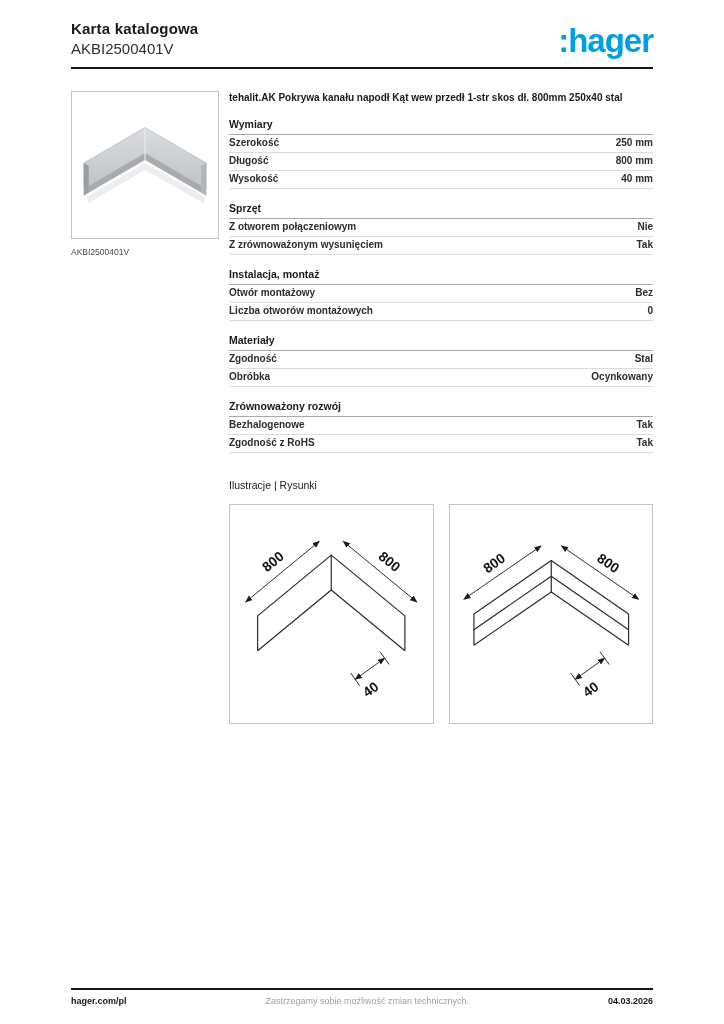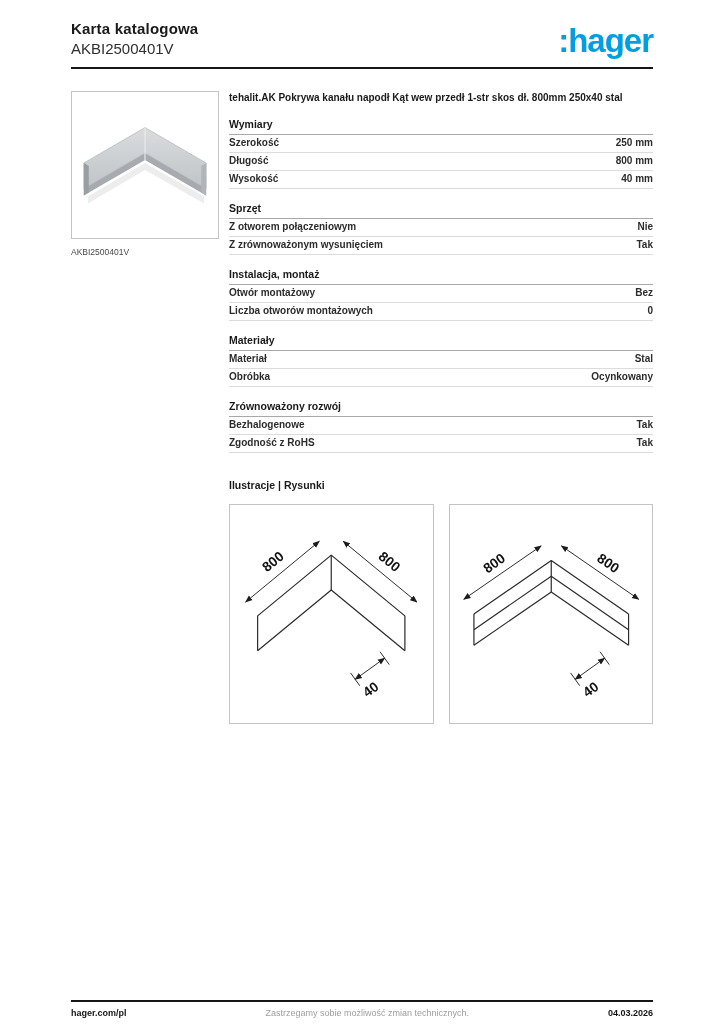--- a/index.html
+++ b/index.html
@@ -59,36 +59,36 @@
   .spec-row {
     display:flex; justify-content:space-between; align-items:baseline;
     font-size:10px; line-height:1.2;
     padding:2.5px 0;
     border-bottom:1px solid #dcdcdc;
     color:#2c2c2c;
     font-weight:bold;
   }
   .spec-value { text-align:right; white-space:nowrap; margin-left:12px; }
 
-  .illus-heading { font-size:10.5px; font-weight:bold; margin-top:26px; margin-bottom:13px; }
+  .illus-heading { font-size:10.5px; font-weight:normal; margin-top:26px; margin-bottom:13px; }
   .drawings { display:flex; gap:15px; }
   .drawing-box {
     width:220px; height:220px;
     border:1px solid #c4c4c4;
     background:#ffffff;
   }
   .drawing-box svg { width:100%; height:100%; display:block; }
   .drawing-box text {
     font-family:"Liberation Sans", sans-serif;
     font-weight:bold; font-size:15px; fill:#111111;
   }
 
   
   .footer {
-    position:absolute; left:57px; right:57px; bottom:6px;
+    position:absolute; left:57px; right:57px; bottom:18px;
     border-top:2px solid #161616;
     padding-top:6px;
     display:flex; justify-content:space-between; align-items:baseline;
     font-size:9px;
     gap:13px;
   }
   .footer-left  { font-weight:bold; color:#161616; }
   .footer-center{ color:#9e9e9e; }
   .footer-right { font-weight:bold; color:#161616; }
 </style>
@@ -169,21 +169,21 @@
         </div>
         <div class="spec-row">
           <span class="spec-label">Liczba otworów montażowych</span>
           <span class="spec-value">0</span>
         </div>
       </div>
 
       <div class="spec-section">
         <div class="spec-section-title">Materiały</div>
         <div class="spec-row">
-          <span class="spec-label">Materiał</span>
+          <span class="spec-label">Zgodność</span>
           <span class="spec-value">Stal</span>
         </div>
         <div class="spec-row">
           <span class="spec-label">Obróbka</span>
           <span class="spec-value">Ocynkowany</span>
         </div>
       </div>
 
       <div class="spec-section">
         <div class="spec-section-title">Zrównoważony rozwój</div>

